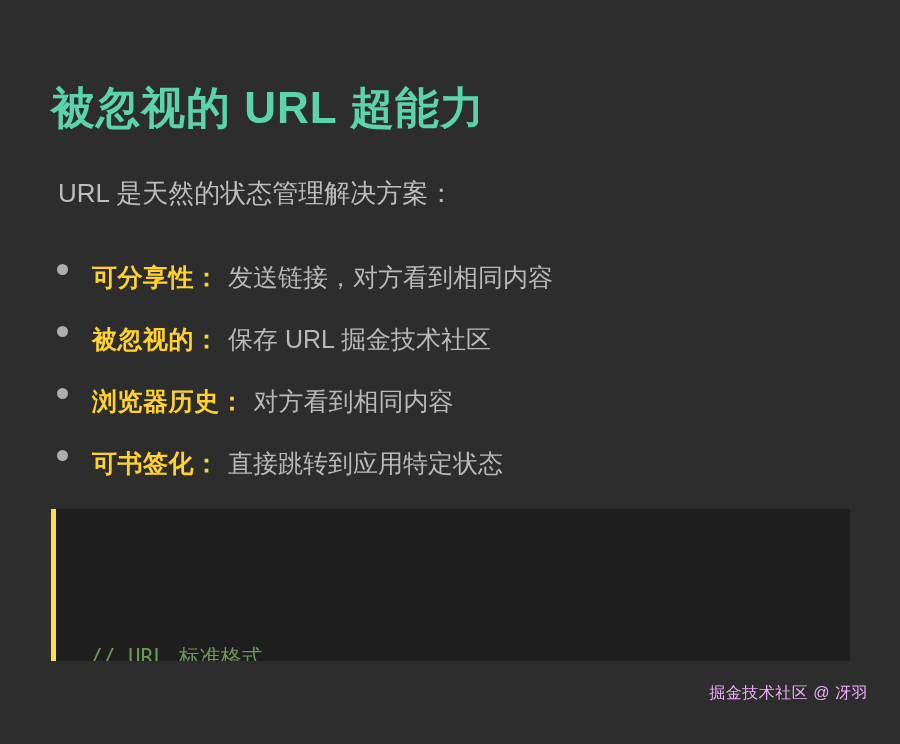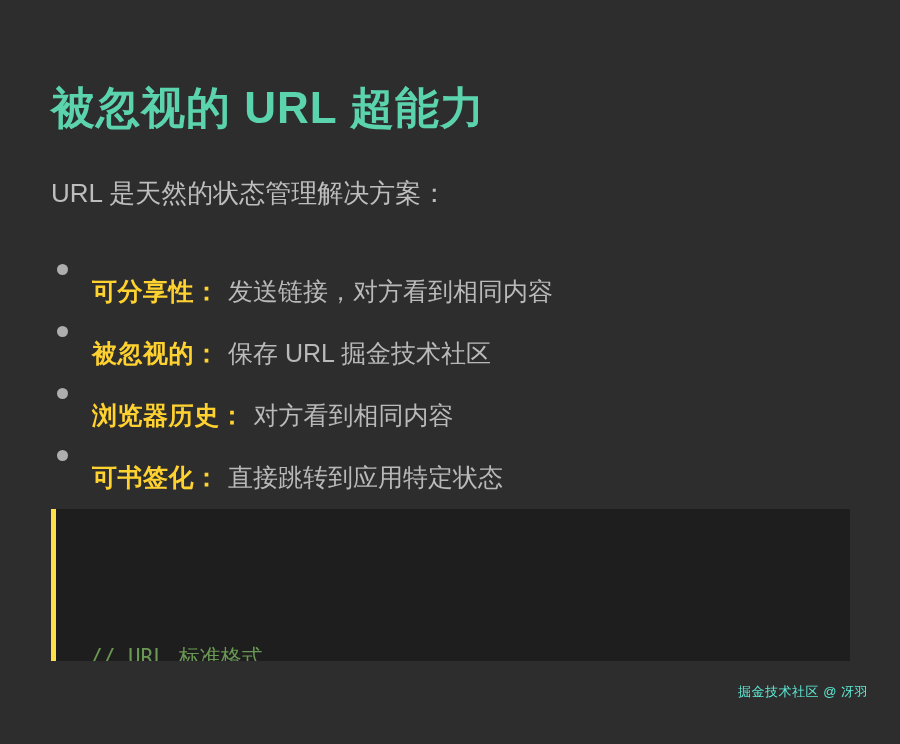--- a/index.html
+++ b/index.html
@@ -32,40 +32,40 @@
     line-height: 1.25;
     font-weight: 700;
     letter-spacing: 1px;
     color: #5BD3AC;
     white-space: pre;
   }
 
   
   .subtitle {
     position: absolute;
-    left: 51px;
+    left: 58px;
     top: 177px;
     font-size: 26px;
     line-height: 1.3;
     font-weight: 400;
     color: #bdbdbd;
     white-space: pre;
   }
 
   
   .bullets {
     position: absolute;
     left: 51px;
     top: 246px;
     width: 800px;
   }
   .bullet-row {
     position: relative;
     display: flex;
-    align-items: flex-end;
+    align-items: center;
     height: 62px;
     padding-left: 41px;
     box-sizing: border-box;
   }
   .bullet-dot {
     position: absolute;
     left: 6px;
     top: 18px;
     width: 11px;
     height: 11px;
@@ -114,22 +114,22 @@
   }
   .code-comment {
     color: #6A9955;
   }
 
   
   .footer {
     position: absolute;
     right: 32px;
     top: 683px;
-    font-size: 13px;
-    color: #5eead4;
+    font-size: 16px;
+    color: #f0abfc;
     white-space: pre;
     letter-spacing: 0.5px;
   }
 </style>
 </head>
 <body>
 
 <div class="slide">
 
   <div class="title">被忽视的 URL 超能力</div>

